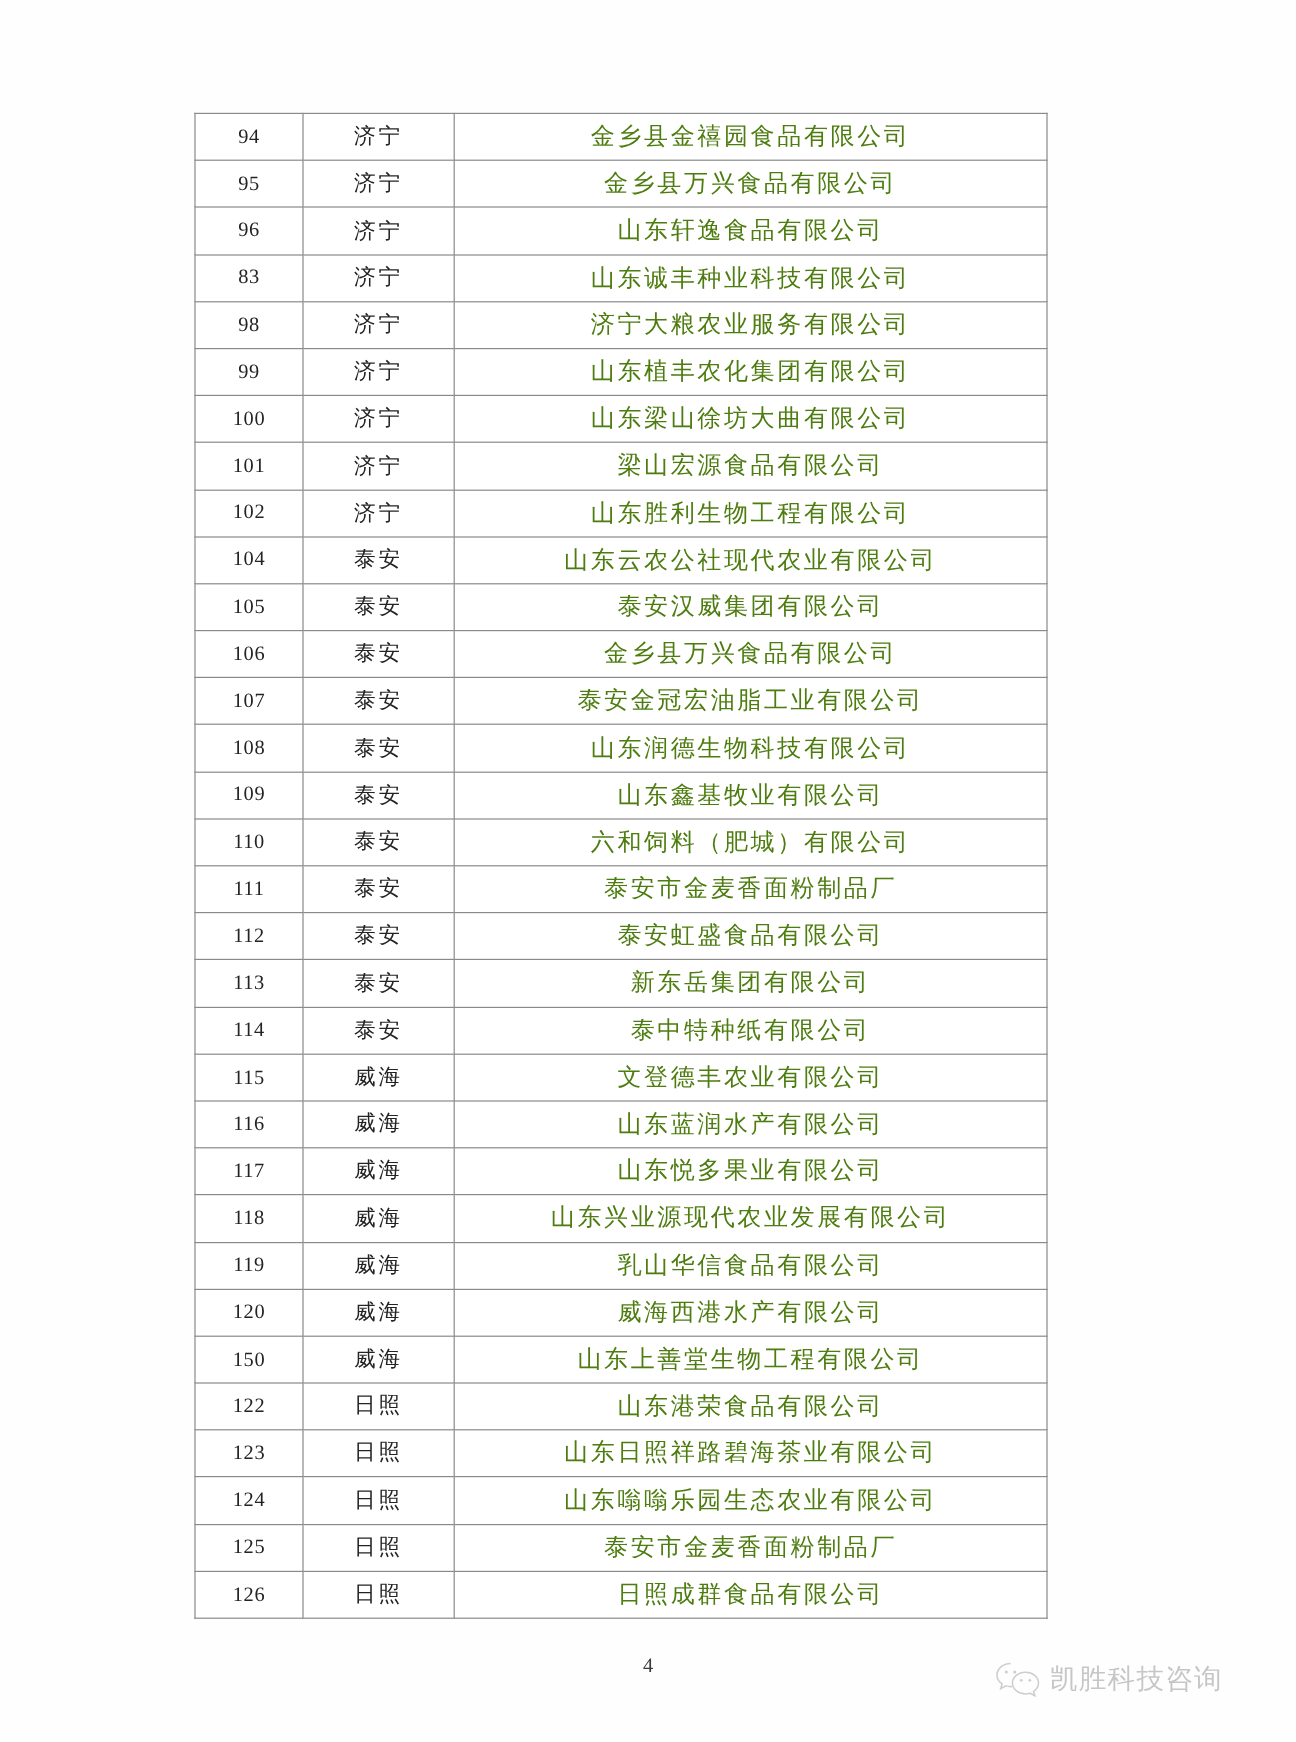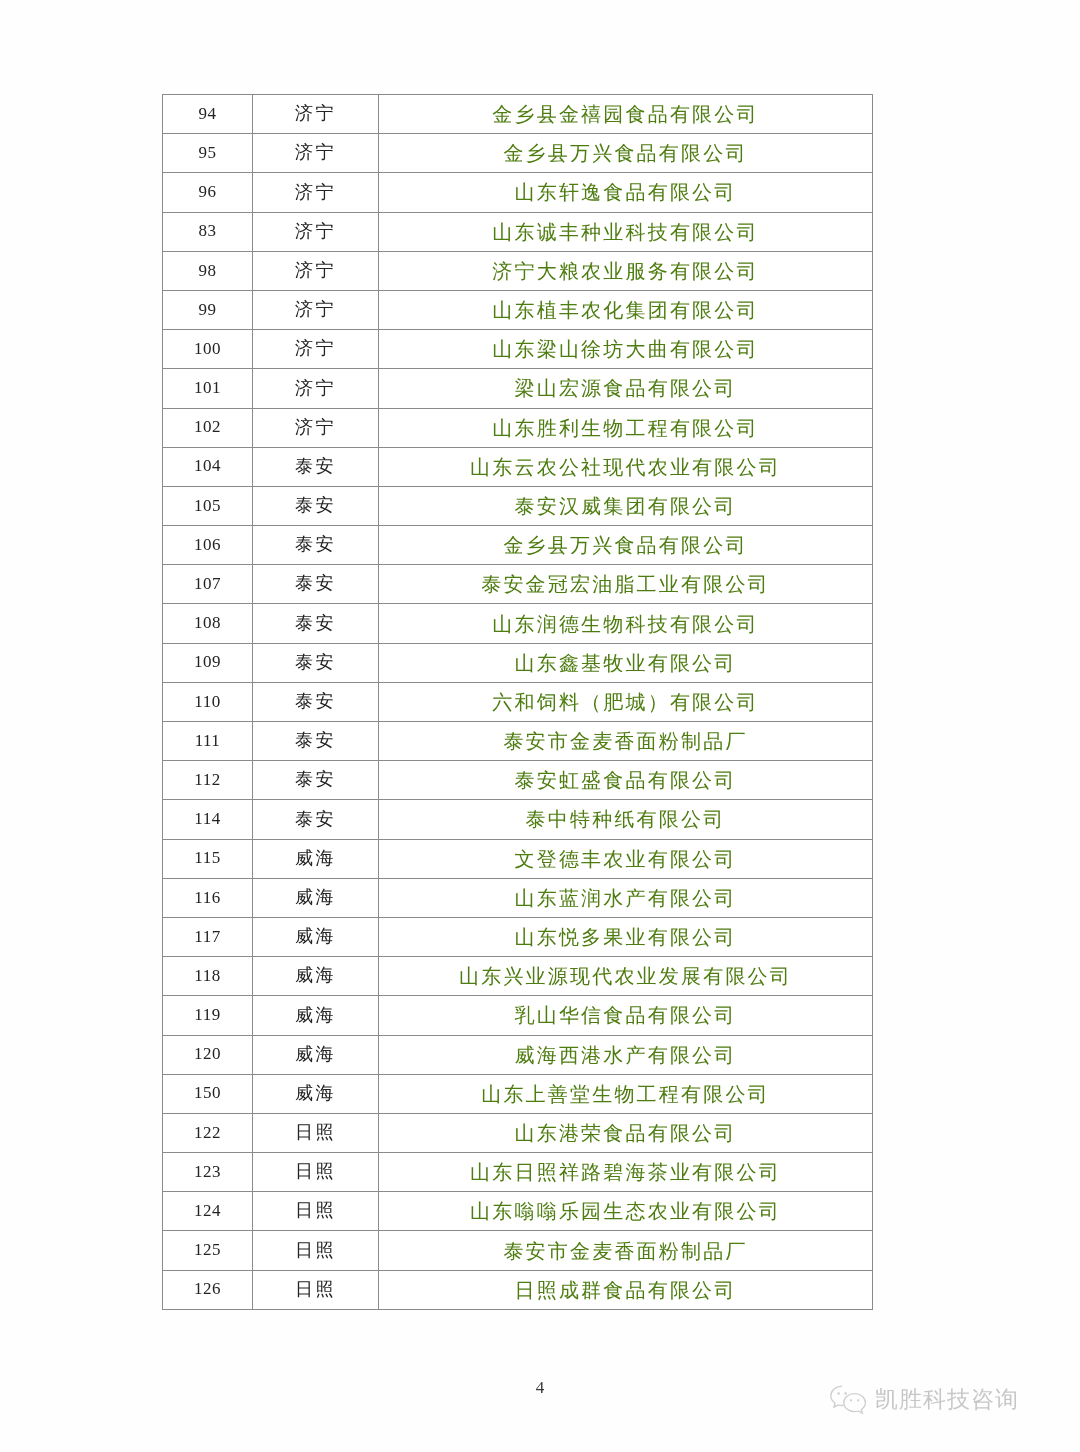--- a/index.html
+++ b/index.html
@@ -201,20 +201,25 @@
           </tr>
           <tr>
             <td class="cell-no">111</td>
             <td class="cell-city">泰安</td>
             <td class="cell-name">泰安市金麦香面粉制品厂</td>
           </tr>
           <tr>
             <td class="cell-no">112</td>
             <td class="cell-city">泰安</td>
             <td class="cell-name">泰安虹盛食品有限公司</td>
+          </tr>
+          <tr>
+            <td class="cell-no">113</td>
+            <td class="cell-city">泰安</td>
+            <td class="cell-name">新东岳集团有限公司</td>
           </tr>
           <tr>
             <td class="cell-no">114</td>
             <td class="cell-city">泰安</td>
             <td class="cell-name">泰中特种纸有限公司</td>
           </tr>
           <tr>
             <td class="cell-no">115</td>
             <td class="cell-city">威海</td>
             <td class="cell-name">文登德丰农业有限公司</td>

